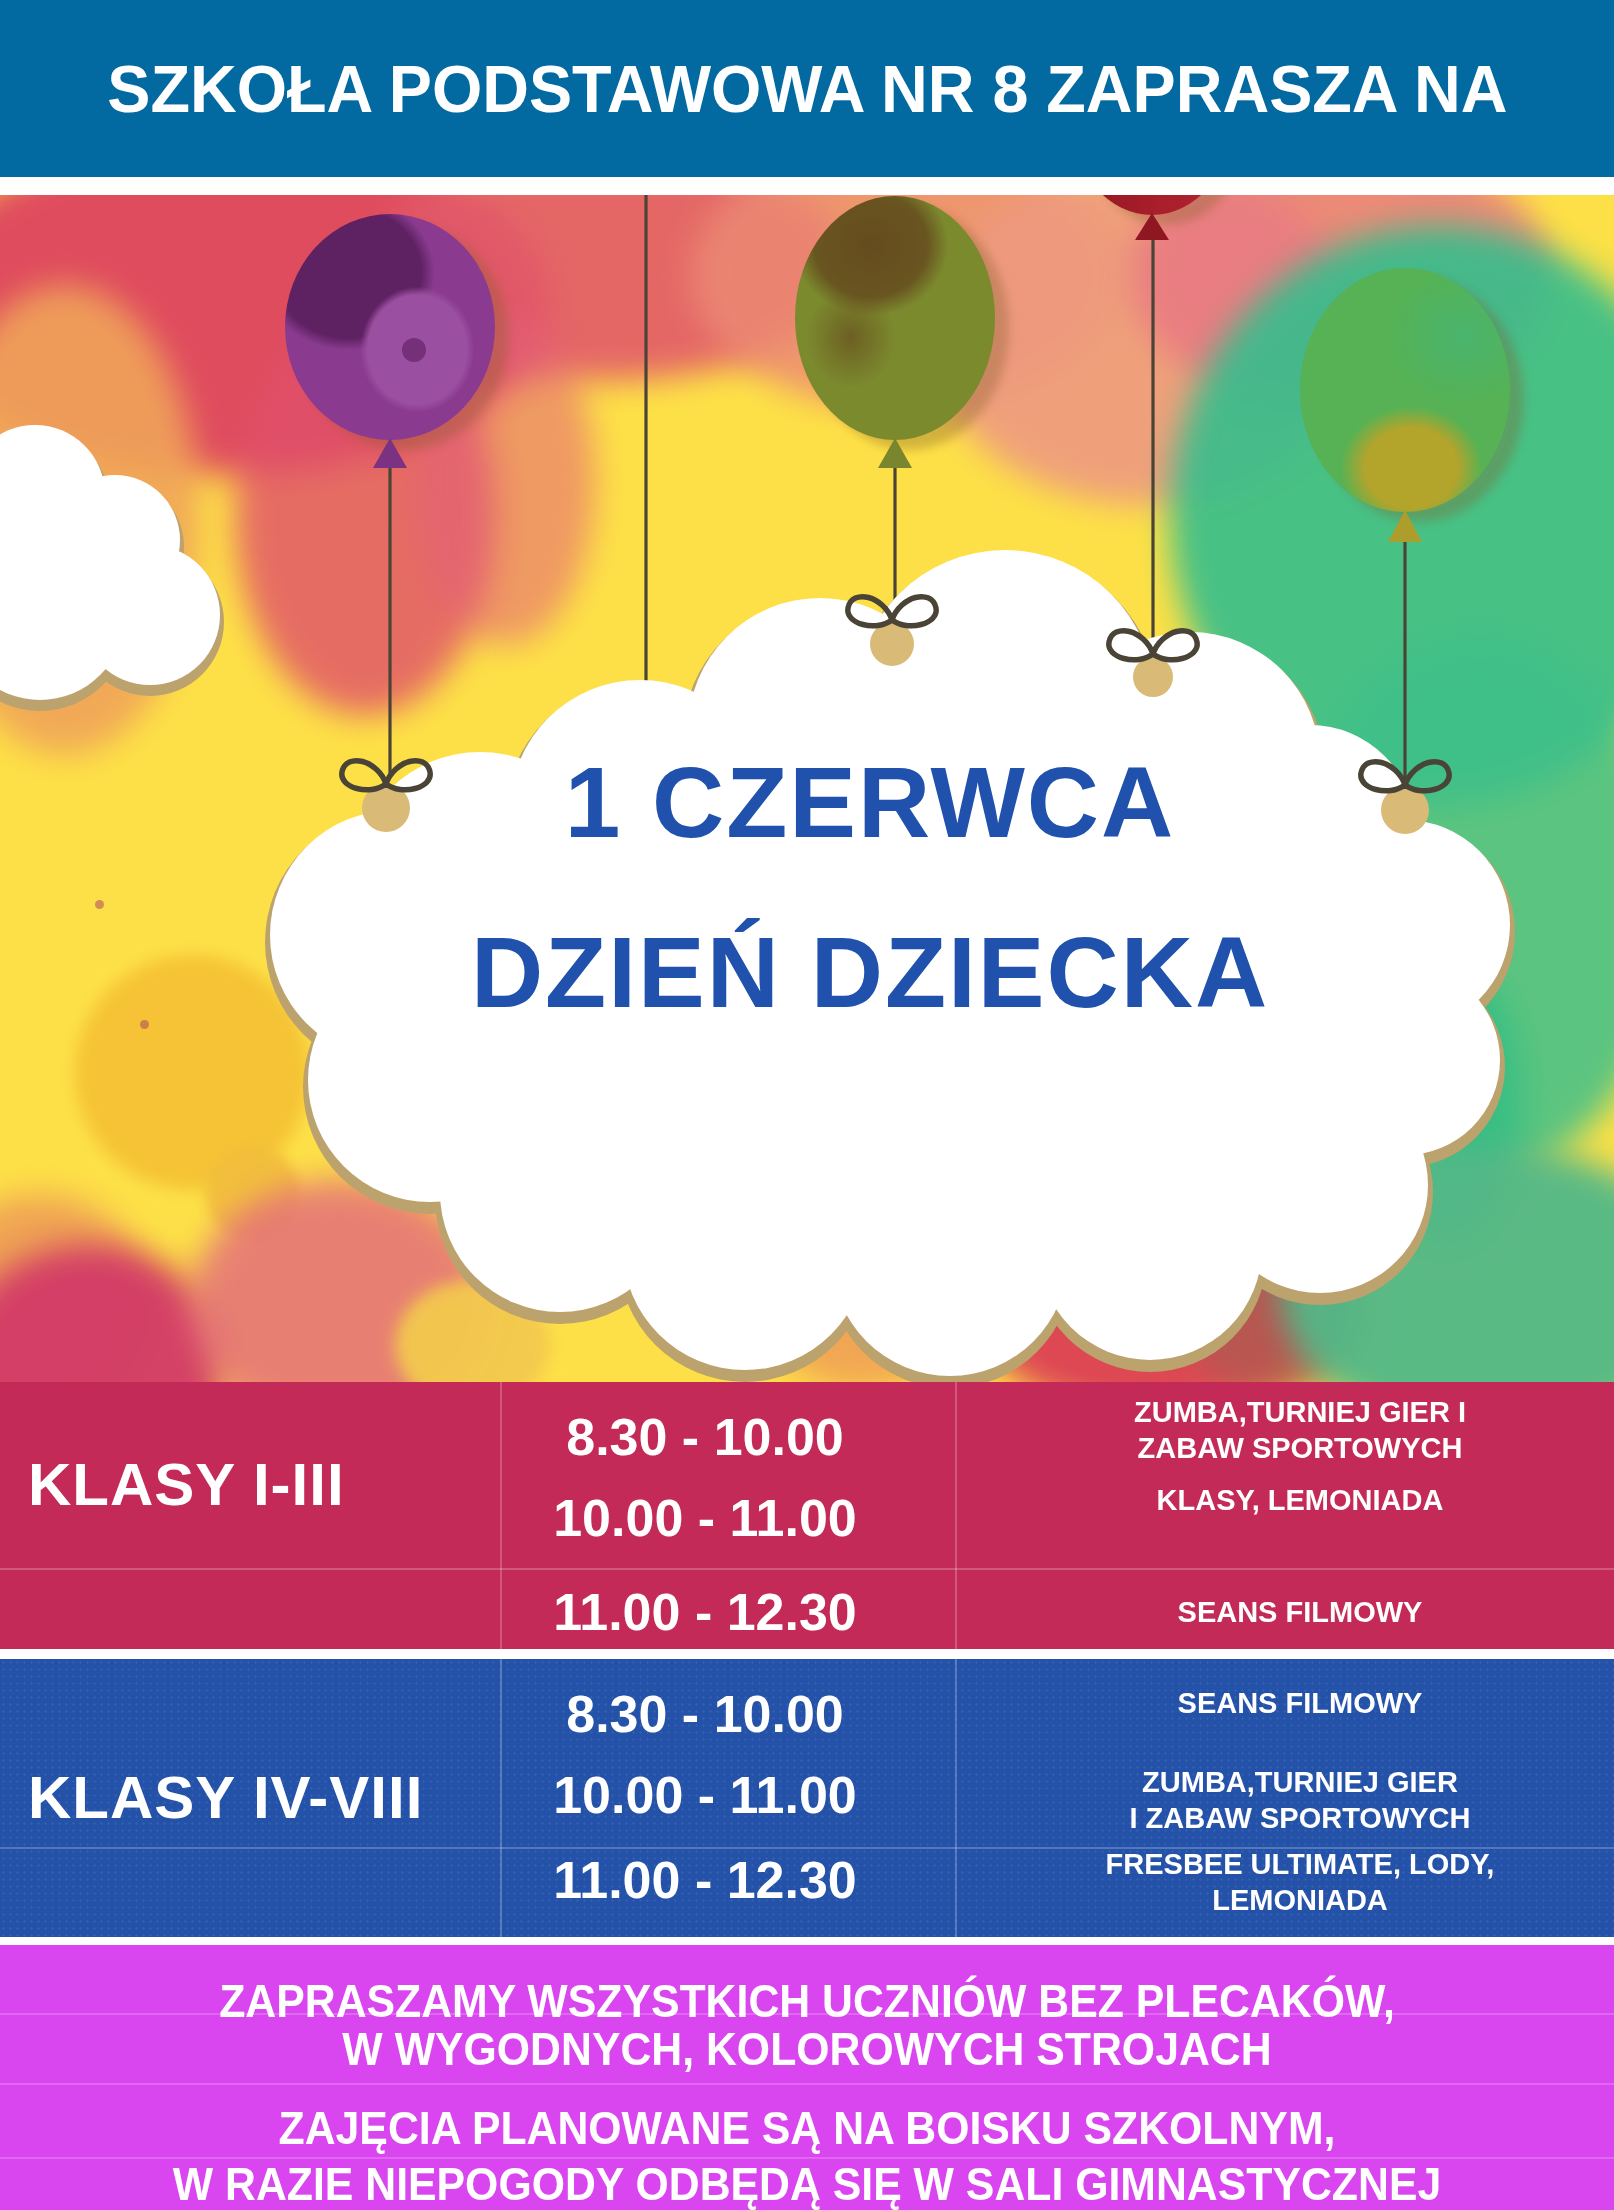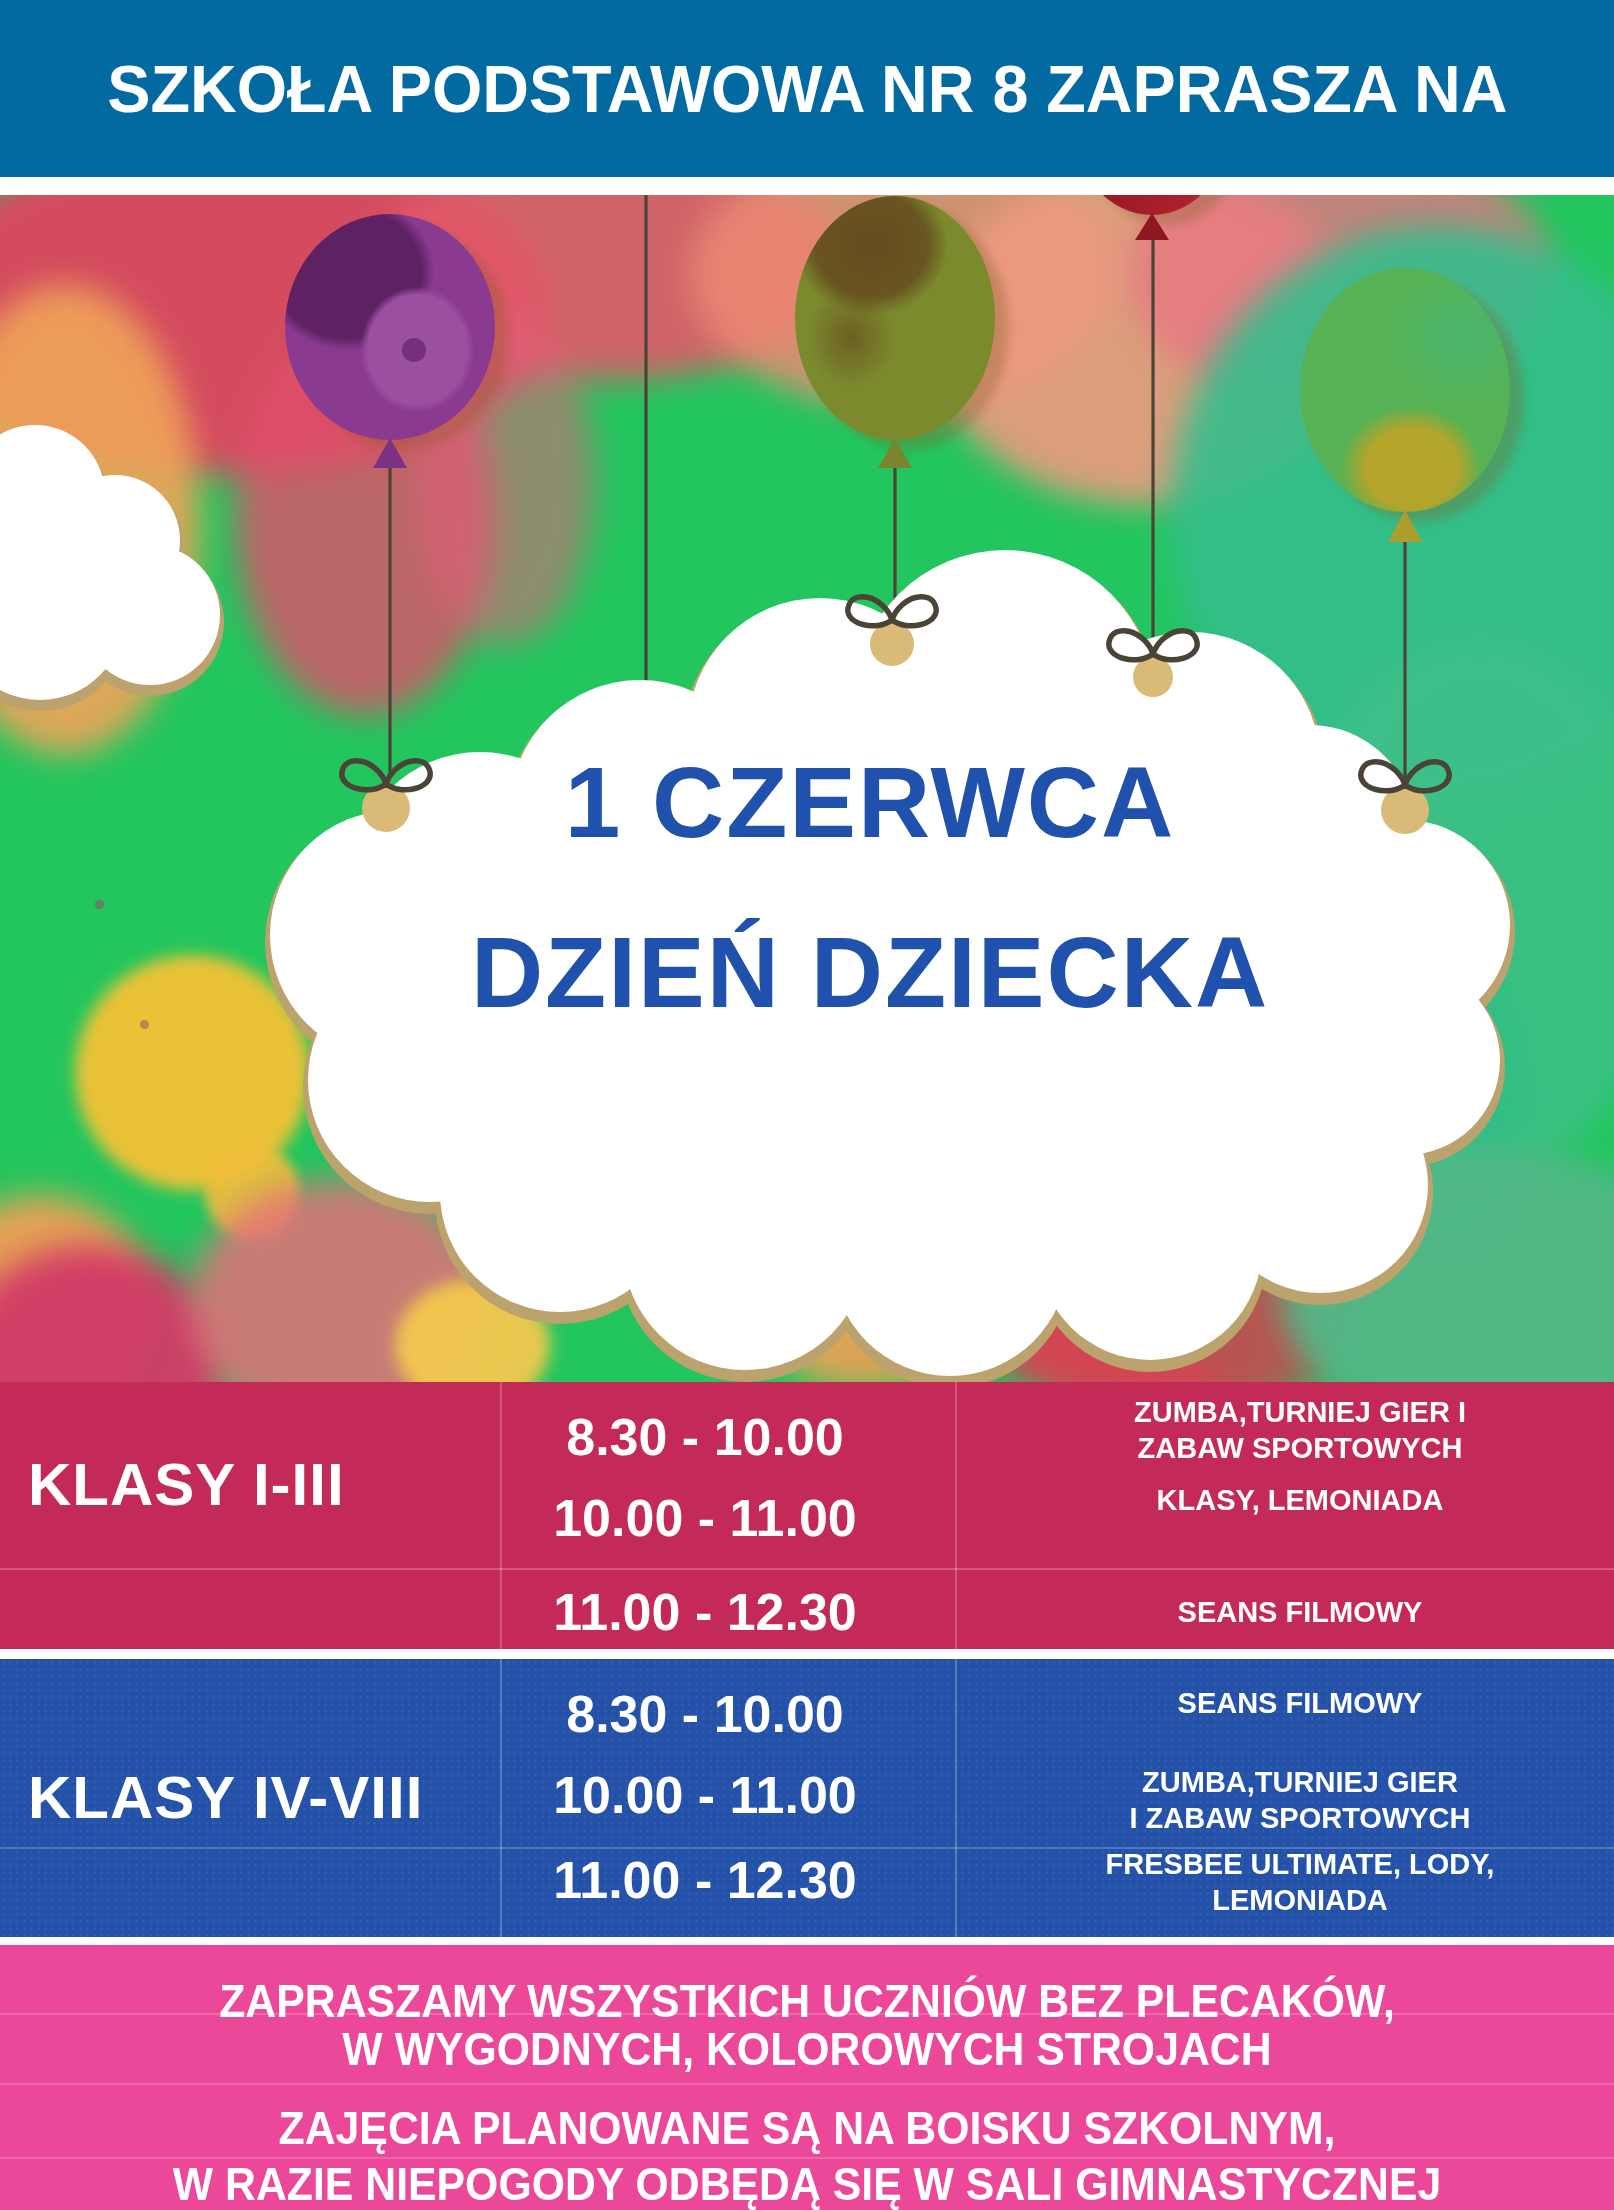--- a/index.html
+++ b/index.html
@@ -6,21 +6,21 @@
   .poster{position:relative;width:1614px;height:2210px;background:#fff;overflow:hidden;
           font-family:"Liberation Sans",sans-serif;-webkit-font-smoothing:antialiased;}
 
   
   .banner{position:absolute;left:0;top:0;width:1614px;height:177px;background:#0369a1;
           display:flex;align-items:center;justify-content:center;}
   .banner-text{color:#fff;font-weight:bold;font-size:66px;letter-spacing:0px;white-space:nowrap;
                transform:scaleX(.98);}
 
   
-  .artwork{position:absolute;left:0;top:195px;width:1614px;height:1187px;background:#22c55e;overflow:hidden;}
+  .artwork{position:absolute;left:0;top:195px;width:1614px;height:1187px;background:#fde047;overflow:hidden;}
   .blob{position:absolute;border-radius:50%;filter:blur(16px);}
   .dotspeck{position:absolute;width:9px;height:9px;border-radius:50%;background:#A53A66;opacity:.5;}
 
   
   .balloon{position:absolute;border-radius:50%;box-shadow:14px 10px 10px rgba(130,95,40,.33);}
   .balloon-purple{left:285px;top:19px;width:210px;height:226px;
     background:
       radial-gradient(95px 105px at 63% 60%, #9b4fa0 0%, #9b4fa0 52%, rgba(155,79,160,0) 60%),
       radial-gradient(140px 125px at 30% 26%, #5e2162 0%, #5e2162 52%, rgba(94,33,98,0) 62%),
       #8a3b90;}
@@ -55,21 +55,21 @@
   .section-pink{top:1382px;height:267px;background:#C42A58;}
   .section-blue{top:1659px;height:278px;background:#2452A9;
      background-image:radial-gradient(rgba(255,255,255,.07) 1.2px, transparent 1.2px);background-size:7px 7px;}
   .group-label{position:absolute;left:28px;font-size:60px;letter-spacing:1px;white-space:nowrap;}
   .time-cell{position:absolute;left:460px;width:490px;text-align:center;font-size:52px;line-height:48px;white-space:nowrap;}
   .activity-cell{position:absolute;left:985px;width:630px;text-align:center;font-size:29px;line-height:36px;}
   .vsep{position:absolute;top:0;bottom:0;width:2px;background:rgba(255,255,255,.22);}
   .hsep{position:absolute;left:0;width:1614px;height:2px;background:rgba(255,255,255,.22);}
 
   
-  .footer{position:absolute;left:0;top:1945px;width:1614px;height:265px;background:#ec4899;color:#fff;}
+  .footer{position:absolute;left:0;top:1945px;width:1614px;height:265px;background:#d946ef;color:#fff;}
   .footer-line{position:absolute;left:0;width:1614px;text-align:center;font-weight:bold;font-size:46px;
                line-height:46px;white-space:nowrap;transform:scaleX(.93);}
 </style>
 </head>
 <body>
 
 <div class="poster">
 
   <header class="banner">
     <div class="banner-text">SZKOŁA PODSTAWOWA NR 8 ZAPRASZA NA</div>

